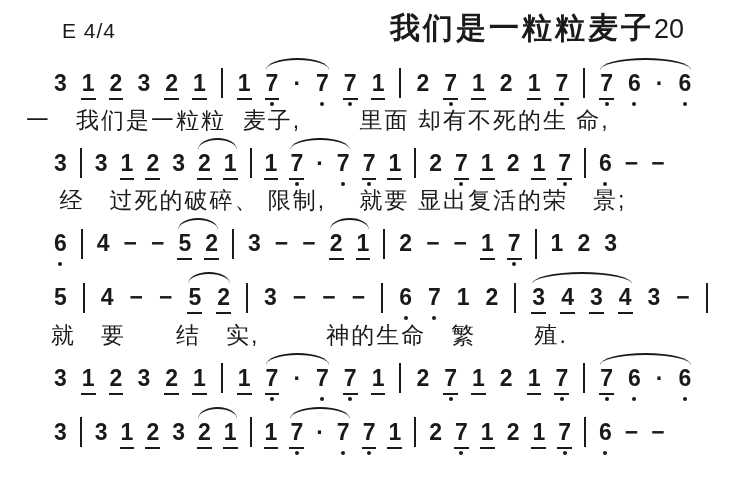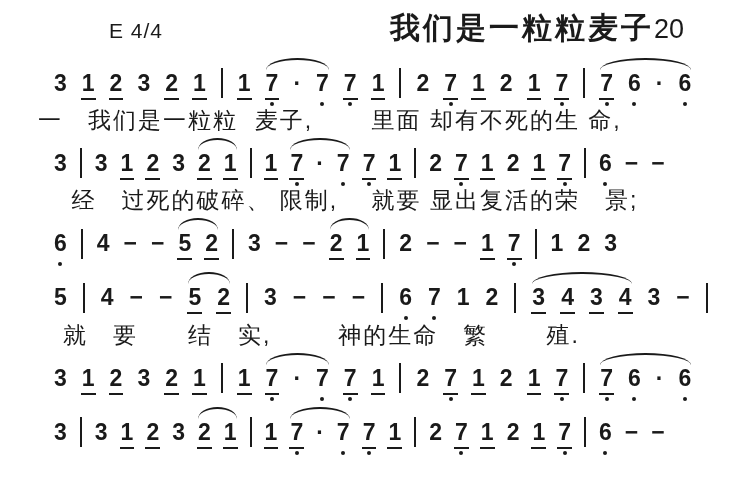--- a/index.html
+++ b/index.html
@@ -1,21 +1,21 @@
 <!DOCTYPE html>
 <html><head>
 <meta charset="utf-8">
 <style>
   html,body{margin:0;padding:0;}
   body{
     width:732px;height:500px;overflow:hidden;
     background:#ffffff;color:#1a1a1a;
     font-family:"Liberation Sans", sans-serif;
   }
-  .header{display:flex;align-items:baseline;padding-top:8px;margin-left:47px;}
+  .header{display:flex;align-items:baseline;padding-top:8px;}
   .key{font-size:21px;margin-left:62px;letter-spacing:1px;white-space:pre;}
   .title{flex:1;text-align:right;font-size:30px;font-weight:bold;letter-spacing:3px;}
   .num{font-size:27px;margin-right:48px;}
   .score{padding-top:4px;}
   .notation{
     display:flex;align-items:center;
     padding:15px 0 9px 54px;
     font-weight:bold;font-size:23px;line-height:1;
   }
   .tok{position:relative;display:inline-block;}
@@ -29,21 +29,21 @@
   .tok.bar{width:2px;height:30px;background:#1a1a1a;}
   .slur{position:relative;display:inline-flex;}
   .slur::before{
     content:"";position:absolute;left:0;right:0;top:-14px;height:10px;
     border-top:2.5px solid #1a1a1a;
     border-top-left-radius:50% 100%;
     border-top-right-radius:50% 100%;
   }
   .lyrics{
     font-size:23px;letter-spacing:2px;white-space:pre;
-    padding-left:38px;line-height:1.15;
+    padding-left:26px;line-height:1.15;
   }
   .system:nth-child(1) .notation,.system:nth-child(1) .slur{gap:15px;}
   .system:nth-child(2) .notation,.system:nth-child(2) .slur{gap:13px;}
   .system:nth-child(3) .notation,.system:nth-child(3) .slur{gap:14px;}
   .system:nth-child(4) .notation,.system:nth-child(4) .slur{gap:16px;}
   .system:nth-child(5) .notation,.system:nth-child(5) .slur{gap:15px;}
   .system:nth-child(6) .notation,.system:nth-child(6) .slur{gap:13px;}
 </style>
 </head>
 <body>

